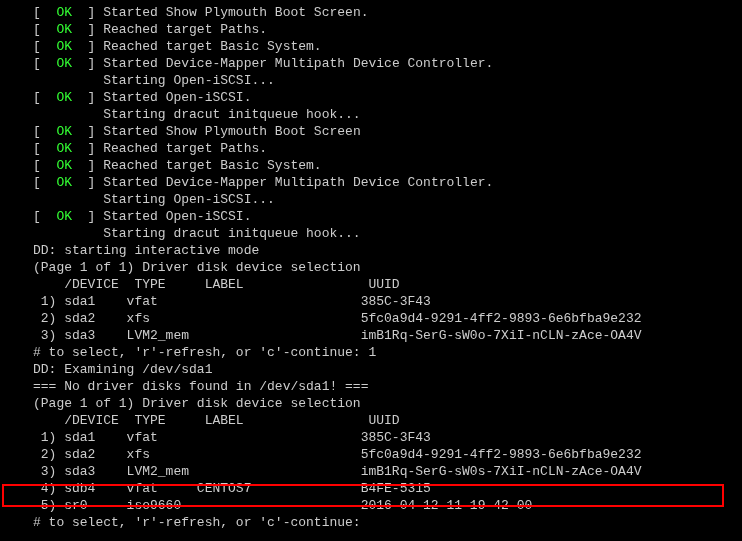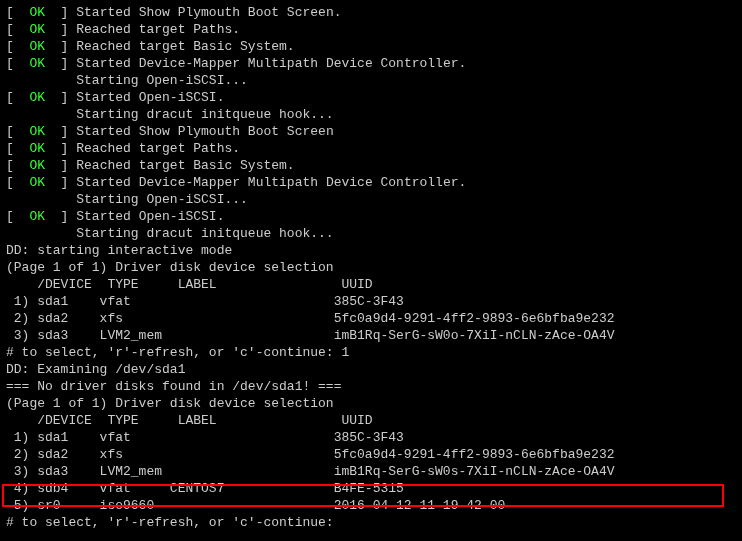--- a/index.html
+++ b/index.html
@@ -14,21 +14,21 @@
     color: #cccccc;
     overflow: hidden;
   }
   .terminal {
     padding: 4px 6px;
     white-space: pre;
     position: relative;
   }
   .ok { color: #33ff33; }
   .bracket { color: #cccccc; }
-  .line { display: block; }
+  .line { display: block; margin-left: 27px; }
   .highlight-box {
     position: absolute;
     border: 2px solid #ff0000;
     pointer-events: none;
   }
 </style>
 </head>
 <body>
 
 <div class="terminal" id="term"><span class="line"><span class="bracket">[  </span><span class="ok">OK</span><span class="bracket">  ] </span>Started Show Plymouth Boot Screen.</span><span class="line"><span class="bracket">[  </span><span class="ok">OK</span><span class="bracket">  ] </span>Reached target Paths.</span><span class="line"><span class="bracket">[  </span><span class="ok">OK</span><span class="bracket">  ] </span>Reached target Basic System.</span><span class="line"><span class="bracket">[  </span><span class="ok">OK</span><span class="bracket">  ] </span>Started Device-Mapper Multipath Device Controller.</span><span class="line"><span class="bracket">         </span>Starting Open-iSCSI...</span><span class="line"><span class="bracket">[  </span><span class="ok">OK</span><span class="bracket">  ] </span>Started Open-iSCSI.</span><span class="line"><span class="bracket">         </span>Starting dracut initqueue hook...</span><span class="line"><span class="bracket">[  </span><span class="ok">OK</span><span class="bracket">  ] </span>Started Show Plymouth Boot Screen</span><span class="line"><span class="bracket">[  </span><span class="ok">OK</span><span class="bracket">  ] </span>Reached target Paths.</span><span class="line"><span class="bracket">[  </span><span class="ok">OK</span><span class="bracket">  ] </span>Reached target Basic System.</span><span class="line"><span class="bracket">[  </span><span class="ok">OK</span><span class="bracket">  ] </span>Started Device-Mapper Multipath Device Controller.</span><span class="line"><span class="bracket">         </span>Starting Open-iSCSI...</span><span class="line"><span class="bracket">[  </span><span class="ok">OK</span><span class="bracket">  ] </span>Started Open-iSCSI.</span><span class="line"><span class="bracket">         </span>Starting dracut initqueue hook...</span><span class="line">DD: starting interactive mode</span><span class="line"></span><span class="line">(Page 1 of 1) Driver disk device selection</span><span class="line">    /DEVICE  TYPE     LABEL                UUID</span><span class="line"> 1) sda1    vfat                          385C-3F43</span><span class="line"> 2) sda2    xfs                           5fc0a9d4-9291-4ff2-9893-6e6bfba9e232</span><span class="line"> 3) sda3    LVM2_mem                      imB1Rq-SerG-sW0o-7XiI-nCLN-zAce-OA4V</span><span class="line"># to select, 'r'-refresh, or 'c'-continue: 1</span><span class="line">DD: Examining /dev/sda1</span><span class="line">=== No driver disks found in /dev/sda1! ===</span><span class="line"></span><span class="line"></span><span class="line">(Page 1 of 1) Driver disk device selection</span><span class="line">    /DEVICE  TYPE     LABEL                UUID</span><span class="line"> 1) sda1    vfat                          385C-3F43</span><span class="line"> 2) sda2    xfs                           5fc0a9d4-9291-4ff2-9893-6e6bfba9e232</span><span class="line"> 3) sda3    LVM2_mem                      imB1Rq-SerG-sW0s-7XiI-nCLN-zAce-OA4V</span><span class="line"> 4) sdb4    vfat     CENTOS7              B4FE-5315</span><span class="line"> 5) sr0     iso9660                       2016-04-12-11-19-42-00</span><span class="line"># to select, 'r'-refresh, or 'c'-continue:</span><div class="highlight-box" style="left: 2px; top: 484px; width: 718px; height: 19px;"></div></div>

